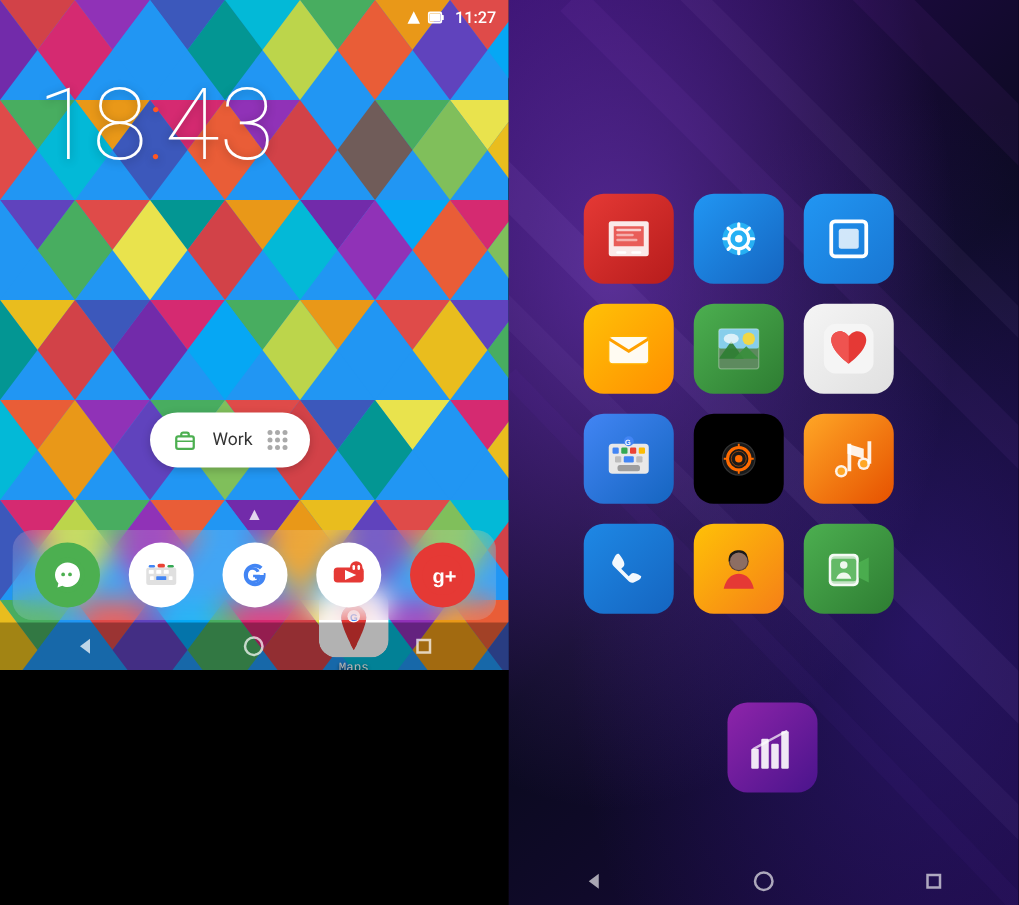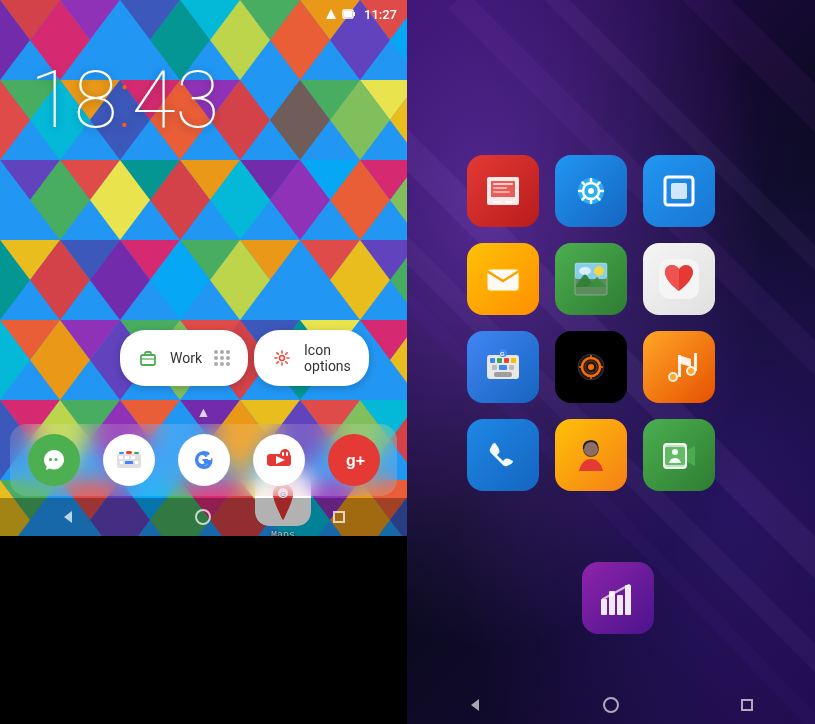--- a/index.html
+++ b/index.html
@@ -487,29 +487,20 @@
         <div class="menu-dot"></div>
           <div class="menu-dot"></div>
           <div class="menu-dot"></div>
         <div class="menu-dot"></div>
           <div class="menu-dot"></div>
           <div class="menu-dot"></div>
       </div>
     </div>
 
 
-    <div class="menu-item">
-      <div class="menu-icon">
-        <svg width="18" height="18" viewBox="0 0 18 18">
-          <circle cx="9" cy="9" r="2.5" fill="none" stroke="#f44336" stroke-width="1.5"></circle>
-          <path d="M9 2v2M9 14v2M2 9h2M14 9h2M3.9 3.9l1.4 1.4M12.7 12.7l1.4 1.4M3.9 14.1l1.4-1.4M12.7 5.3l1.4-1.4" fill="none" stroke="#f44336" stroke-width="1.5" stroke-linecap="round"></path>
-        </svg>
-      </div>
-      <span class="menu-label">Icon options</span>
-    </div>
   </div>
 
   <div class="maps-shortcut">
     <div class="maps-icon-container">
       <svg width="56" height="56" viewBox="0 0 56 56">
         <rect width="56" height="56" rx="14" fill="white"></rect>
 
         <circle cx="28" cy="24" r="10" fill="#4285f4"></circle>
         <circle cx="28" cy="24" r="5" fill="white"></circle>
         <path d="M28 34 Q22 42 28 50 Q34 42 28 34Z" fill="#e53935"></path>

